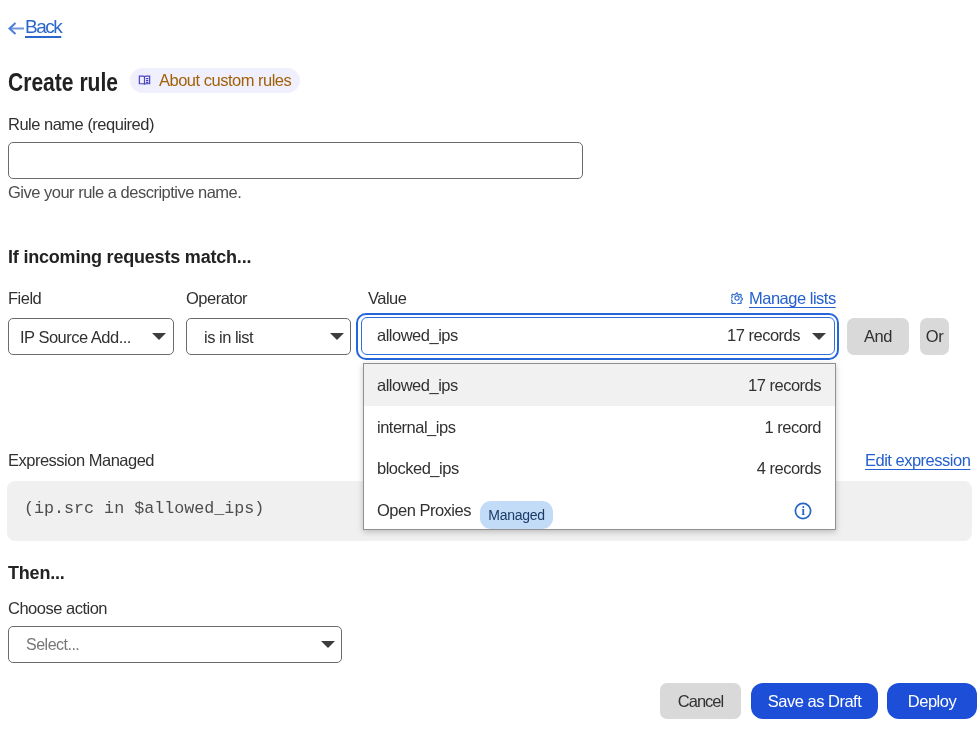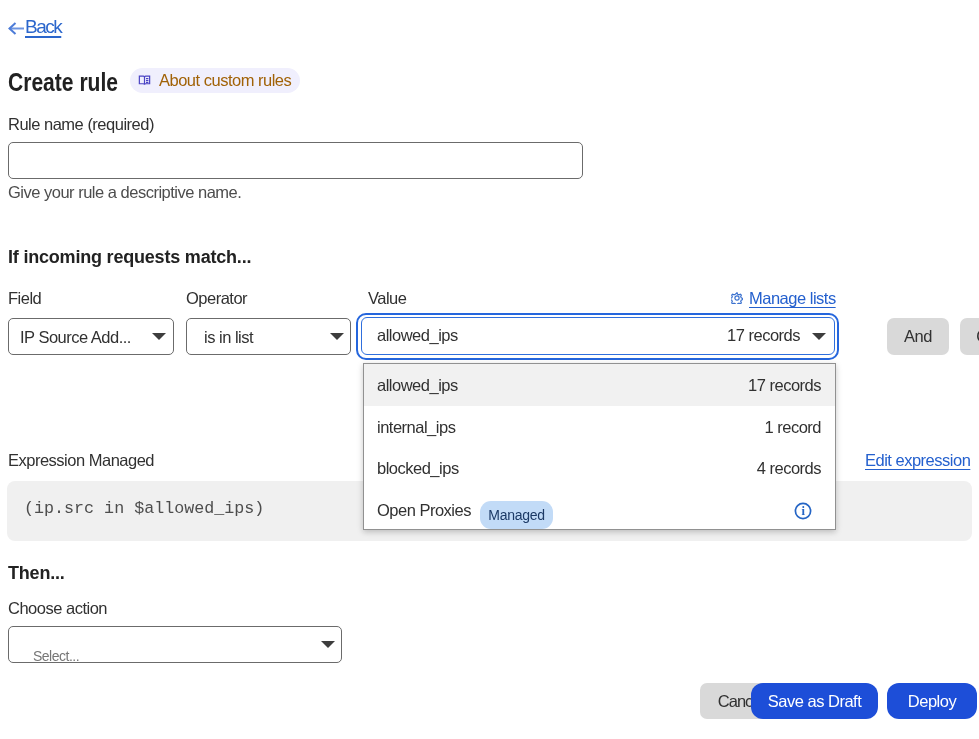--- a/index.html
+++ b/index.html
@@ -2,21 +2,21 @@
 <html><head>
 <meta charset="utf-8">
 <style>
   * { margin:0; padding:0; box-sizing:border-box; }
   html,body { width:979px; height:739px; background:#fff; overflow:hidden; }
   body { font-family:"Liberation Sans", sans-serif; color:#313131; position:relative; font-size:16.5px; letter-spacing:-0.5px; }
   .abs { position:absolute; }
   .lbl { font-size:16.5px; color:#313131; line-height:20px; }
   .ctl { border:1px solid #6b6b6b; border-radius:5px; background:#fff; }
   .arrow { width:0; height:0; border-left:7px solid transparent; border-right:7px solid transparent; border-top:7.5px solid #3d3d3d; position:absolute; }
-  .gbtn { background:#d9d9d9; border-radius:7px; color:#313131; font-size:16.5px; display:flex; align-items:center; justify-content:center;margin-left:40px; }
+  .gbtn { background:#d9d9d9; border-radius:7px; color:#313131; font-size:16.5px; display:flex; align-items:center; justify-content:center; }
   .bbtn { background:#1d4ed8; border-radius:12px; color:#fff; font-size:16.5px; display:flex; align-items:center; justify-content:center; }
 </style>
 </head>
 <body>
 
 <div class="abs" style="left:8px; top:16px; font-size:19px; letter-spacing:-1.5px; color:#2b66cc;">
   <svg width="17" height="13" viewBox="0 0 17 13" style="position:absolute; left:0; top:6px;">
     <path d="M1.5 6.5 H16" stroke="#6e95e0" stroke-width="2" fill="none"></path>
     <path d="M7.5 1 L1.5 6.5 L7.5 12" stroke="#4d7cd8" stroke-width="2" fill="none"></path>
   </svg>
@@ -67,21 +67,21 @@
   <span class="arrow" style="right:8px; top:15px;"></span>
 </div>
 
 <div class="abs" style="left:8px; top:451px; font-size:16.5px;">Expression Managed</div>
 <div class="abs" style="left:865px; top:451px; font-size:16.5px; color:#2460ce; text-decoration:underline; text-underline-offset:3px;">Edit expression</div>
 <div class="abs" style="left:7px; top:481px; width:965px; height:60px; background:#f0f0f0; border-radius:8px;">
   <span style="position:absolute; left:17px; top:18px; font-family:'Liberation Mono', monospace; font-size:16.7px; letter-spacing:0; color:#4d4d4d;">(ip.src in $allowed_ips)</span>
 </div>
 
 <div class="abs gbtn" style="left:847px; top:318px; width:62px; height:37px;">And</div>
-<div class="abs gbtn" style="left:920px; top:318px; width:50px; height:37px;">Or</div>
+<div class="abs gbtn" style="left:920px; top:318px; width:29px; height:37px;">Or</div>
 
 <div class="abs" style="left:363px; top:363px; width:473px; height:167px; background:#fff; border:1px solid #919191; box-shadow:0 2px 6px rgba(0,0,0,0.22);">
   <div style="position:absolute; left:0; top:0; width:100%; height:42px; background:#f1f1f1;">
     <span style="position:absolute; left:13px; top:12px;">allowed_ips</span>
     <span style="position:absolute; right:14px; top:12px;">17 records</span>
   </div>
   <div style="position:absolute; left:0; top:42px; width:100%; height:41px;">
     <span style="position:absolute; left:13px; top:12px;">internal_ips</span>
     <span style="position:absolute; right:14px; top:12px;">1 record</span>
   </div>
@@ -95,19 +95,19 @@
     <svg width="18" height="18" viewBox="0 0 18 18" style="position:absolute; left:430px; top:14px;">
       <circle cx="9" cy="9" r="7.6" fill="none" stroke="#2565c5" stroke-width="1.7"></circle>
       <text x="9" y="13.4" text-anchor="middle" font-family="Liberation Serif" font-weight="bold" font-size="12.5" fill="#2565c5">i</text>
     </svg>
   </div>
 </div>
 
 <div class="abs" style="left:8px; top:563px; font-size:18px; font-weight:bold; color:#222222; letter-spacing:-0.2px;">Then...</div>
 <div class="abs lbl" style="left:8px; top:598px;">Choose action</div>
 <div class="abs ctl" style="left:8px; top:626px; width:334px; height:37px;">
-  <span style="position:absolute; left:24px; top:9px; font-size:14px; color:#767676;margin-top:12px;">Select...</span>
+  <span style="position:absolute; left:17px; top:9px; font-size:16px; color:#767676;">Select...</span>
   <span class="arrow" style="right:6px; top:14px;"></span>
 </div>
 
 <div class="abs gbtn" style="left:660px; top:683px; width:81px; height:36px; letter-spacing:-1px;">Cancel</div>
 <div class="abs bbtn" style="left:751px; top:683px; width:127px; height:36px;">Save as Draft</div>
 <div class="abs bbtn" style="left:887px; top:683px; width:90px; height:36px;">Deploy</div>
 
 </body></html>

